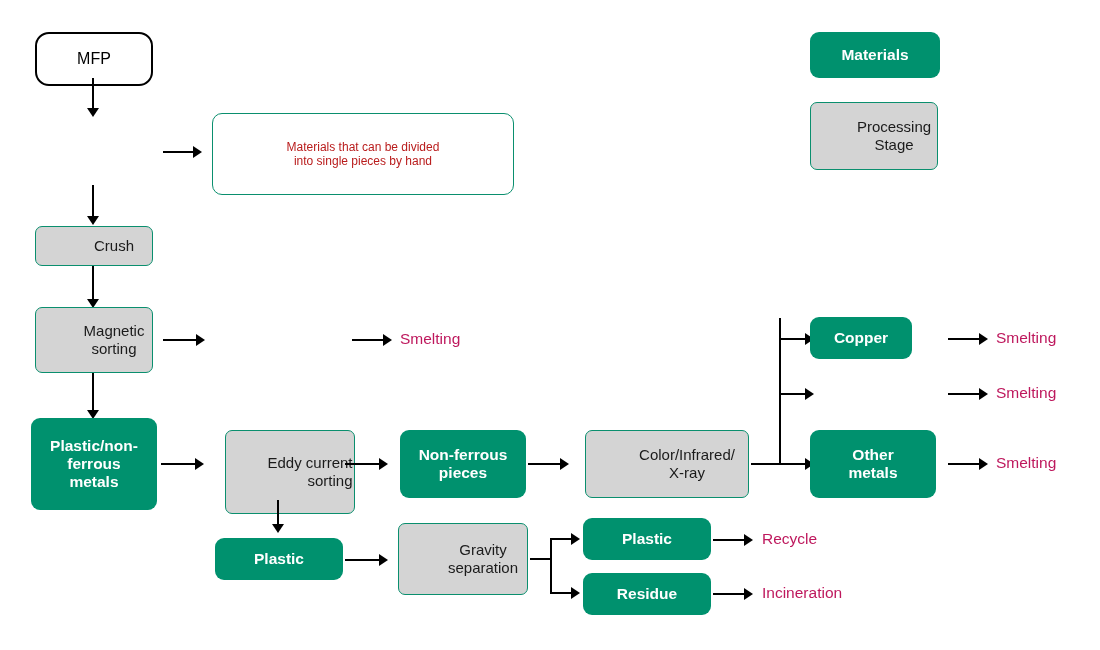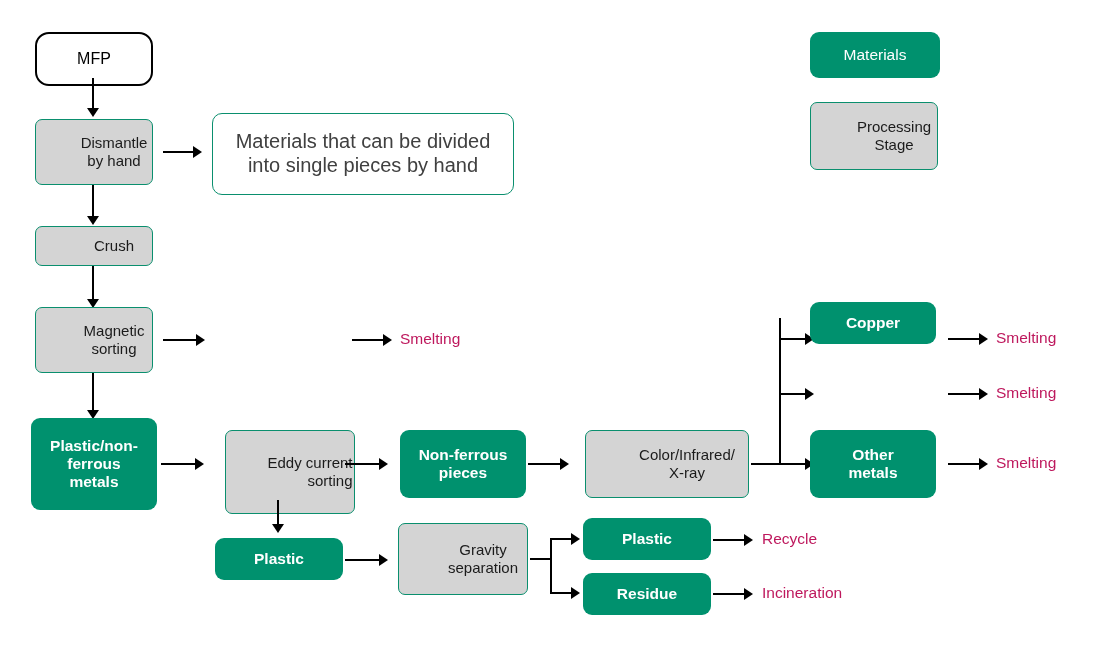--- a/index.html
+++ b/index.html
@@ -33,22 +33,22 @@
     border: 2px solid #000000;
     border-radius: 14px;
     color: #000000;
     font-size: 16px;
   }
   
   .node.note {
     background: #ffffff;
     border: 1.6px solid #0a8f6e;
     border-radius: 10px;
-    color: #404040;
-    font-size: 20px;
+    color: #b91c1c;
+    font-size: 12px;
     padding: 6px 12px;
   }
   
   .node.grey {
     background: #d4d4d4;
     border: 1.4px solid #0a8f6e;
     color: #1b1b1b;
     font-size: 15px;
     border-radius: 7px;
     padding-left: 40px;
@@ -56,21 +56,21 @@
   
   .node.teal {
     background: #00916e;
     border: none;
     border-radius: 9px;
     color: #ffffff;
     font-size: 15.5px;
     font-weight: 600;
   }
   .node.teal.legend {
-    font-weight: 400;
+    font-weight: 700;
   }
   
   .label {
     position: absolute;
     color: #be185d;
     font-size: 15.5px;
     display: flex;
     align-items: center;
     white-space: nowrap;
   }
@@ -103,22 +103,20 @@
   <div class="node teal legend" style="left:810px; top:32px; width:130px; height:46px;">Materials</div>
 
   <div class="node grey" style="left:810px; top:102px; width:128px; height:68px;">Processing
 Stage</div>
 
   <div class="node white" style="left:35px; top:32px; width:118px; height:54px;">MFP</div>
 
   <div class="line" style="left:92px; top:78px; width:2px; height:32px;"></div>
   <div class="arrowhead down" style="left:87px; top:108px;"></div>
 
-  <div class="node grey" style="left:35px; top:119px; width:118px; height:66px;">Dismantle
-by hand</div>
 
   <div class="line" style="left:163px; top:151px; width:32px; height:2px;"></div>
   <div class="arrowhead right" style="left:193px; top:146px;"></div>
 
   <div class="node note" style="left:212px; top:113px; width:302px; height:82px;">Materials that can be divided
 into single pieces by hand</div>
 
   <div class="line" style="left:92px; top:185px; width:2px; height:33px;"></div>
   <div class="arrowhead down" style="left:87px; top:216px;"></div>
 
@@ -168,21 +166,21 @@
 
   <div class="line" style="left:779px; top:338px; width:28px; height:2px;"></div>
   <div class="arrowhead right" style="left:805px; top:333px;"></div>
 
   <div class="line" style="left:779px; top:393px; width:28px; height:2px;"></div>
   <div class="arrowhead right" style="left:805px; top:388px;"></div>
 
   <div class="line" style="left:779px; top:463px; width:28px; height:2px;"></div>
   <div class="arrowhead right" style="left:805px; top:458px;"></div>
 
-  <div class="node teal" style="left:810px; top:302px; width:126px; height:42px;">Copper</div>
+  <div class="node teal" style="left:810px; top:317px; width:102px; height:42px;">Copper</div>
 
   <div class="line" style="left:948px; top:338px; width:33px; height:2px;"></div>
   <div class="arrowhead right" style="left:979px; top:333px;"></div>
   <div class="label" style="left:996px; top:327px; height:22px;">Smelting</div>
 
 
   <div class="line" style="left:948px; top:393px; width:33px; height:2px;"></div>
   <div class="arrowhead right" style="left:979px; top:388px;"></div>
   <div class="label" style="left:996px; top:382px; height:22px;">Smelting</div>
 

